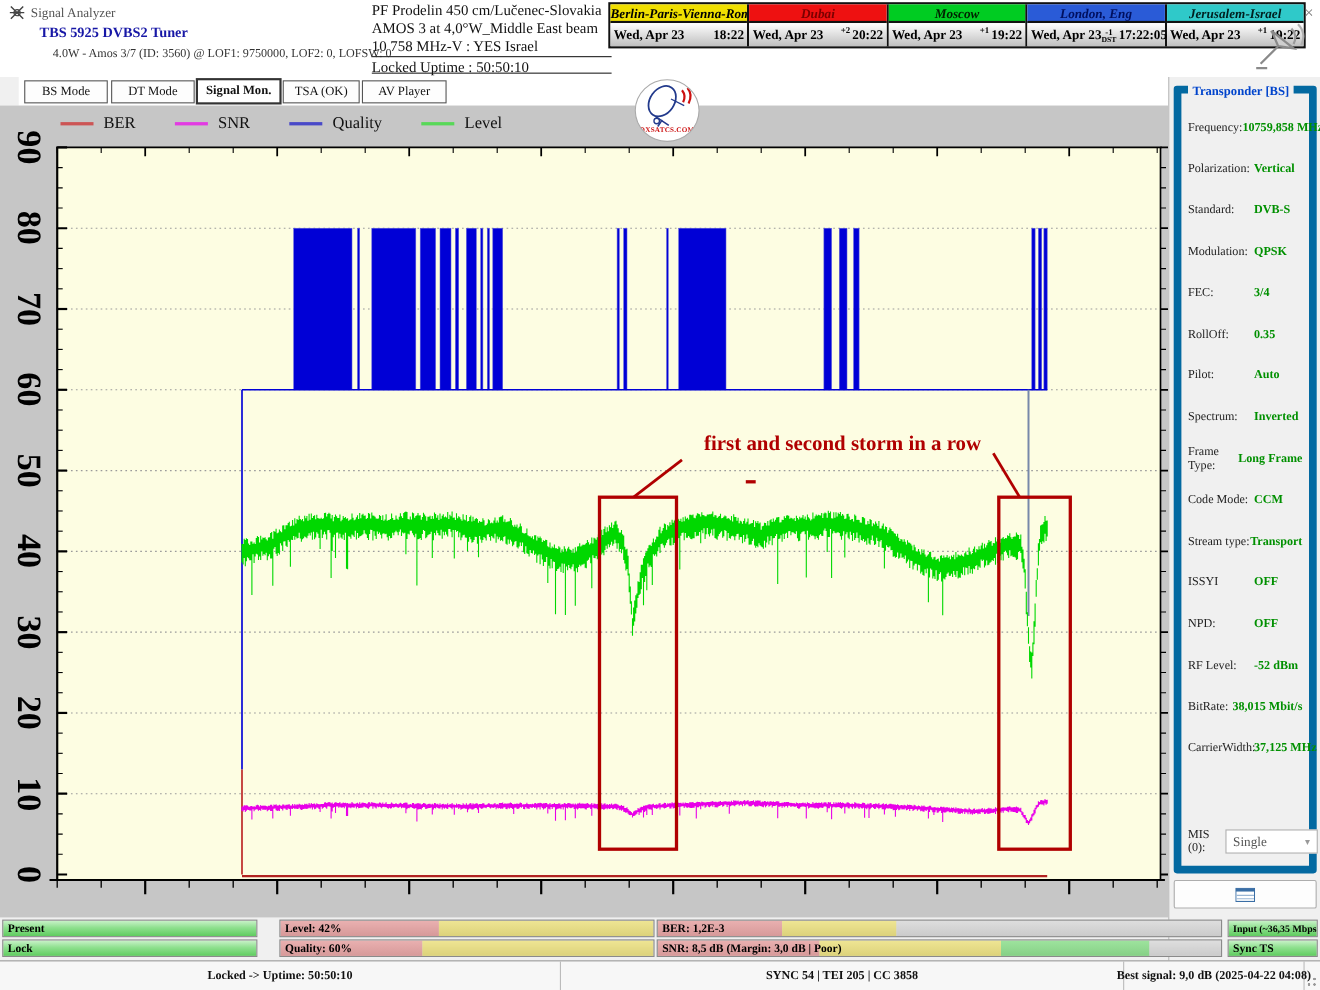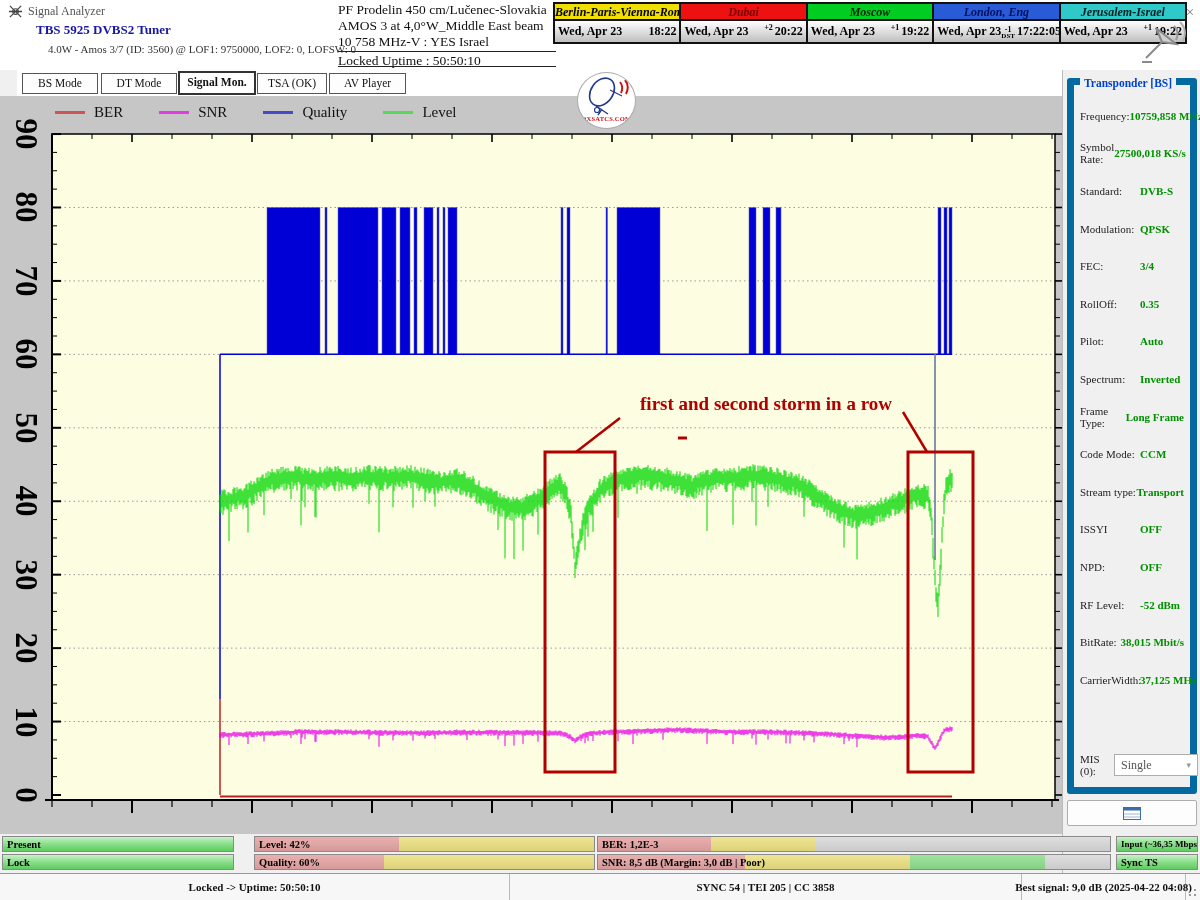--- a/index.html
+++ b/index.html
@@ -410,22 +410,22 @@
 
   <div class="panel">
     <div class="groupbox">
       <div class="groupbox-title">Transponder [BS]</div>
       <div class="tp-rows" id="tp-rows">
           <div class="tp-row">
     <span class="tp-label">Frequency:</span>
     <span class="tp-value">10759,858 MHz</span>
   </div>
           <div class="tp-row">
-    <span class="tp-label">Symbol Rate:</span>
-    <span class="tp-value">27500,018 KS/s</span>
+    <span class="tp-label">Polarization:</span>
+    <span class="tp-value">Vertical</span>
   </div>
           <div class="tp-row">
     <span class="tp-label">Standard:</span>
     <span class="tp-value">DVB-S</span>
   </div>
           <div class="tp-row">
     <span class="tp-label">Modulation:</span>
     <span class="tp-value">QPSK</span>
   </div>
           <div class="tp-row">

